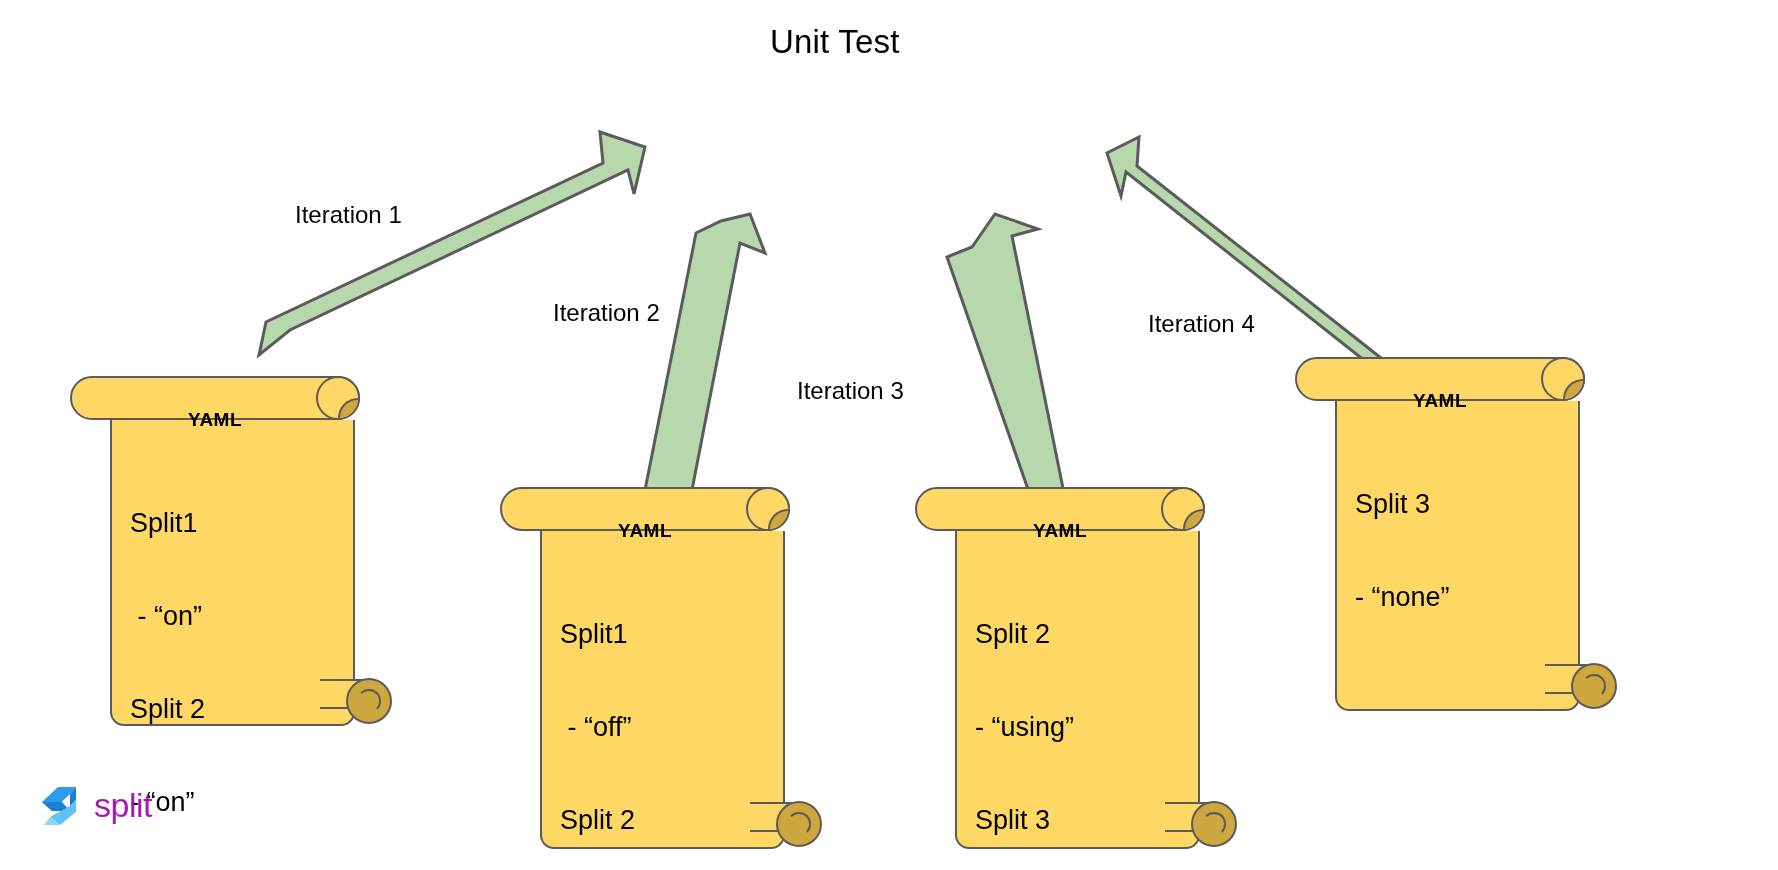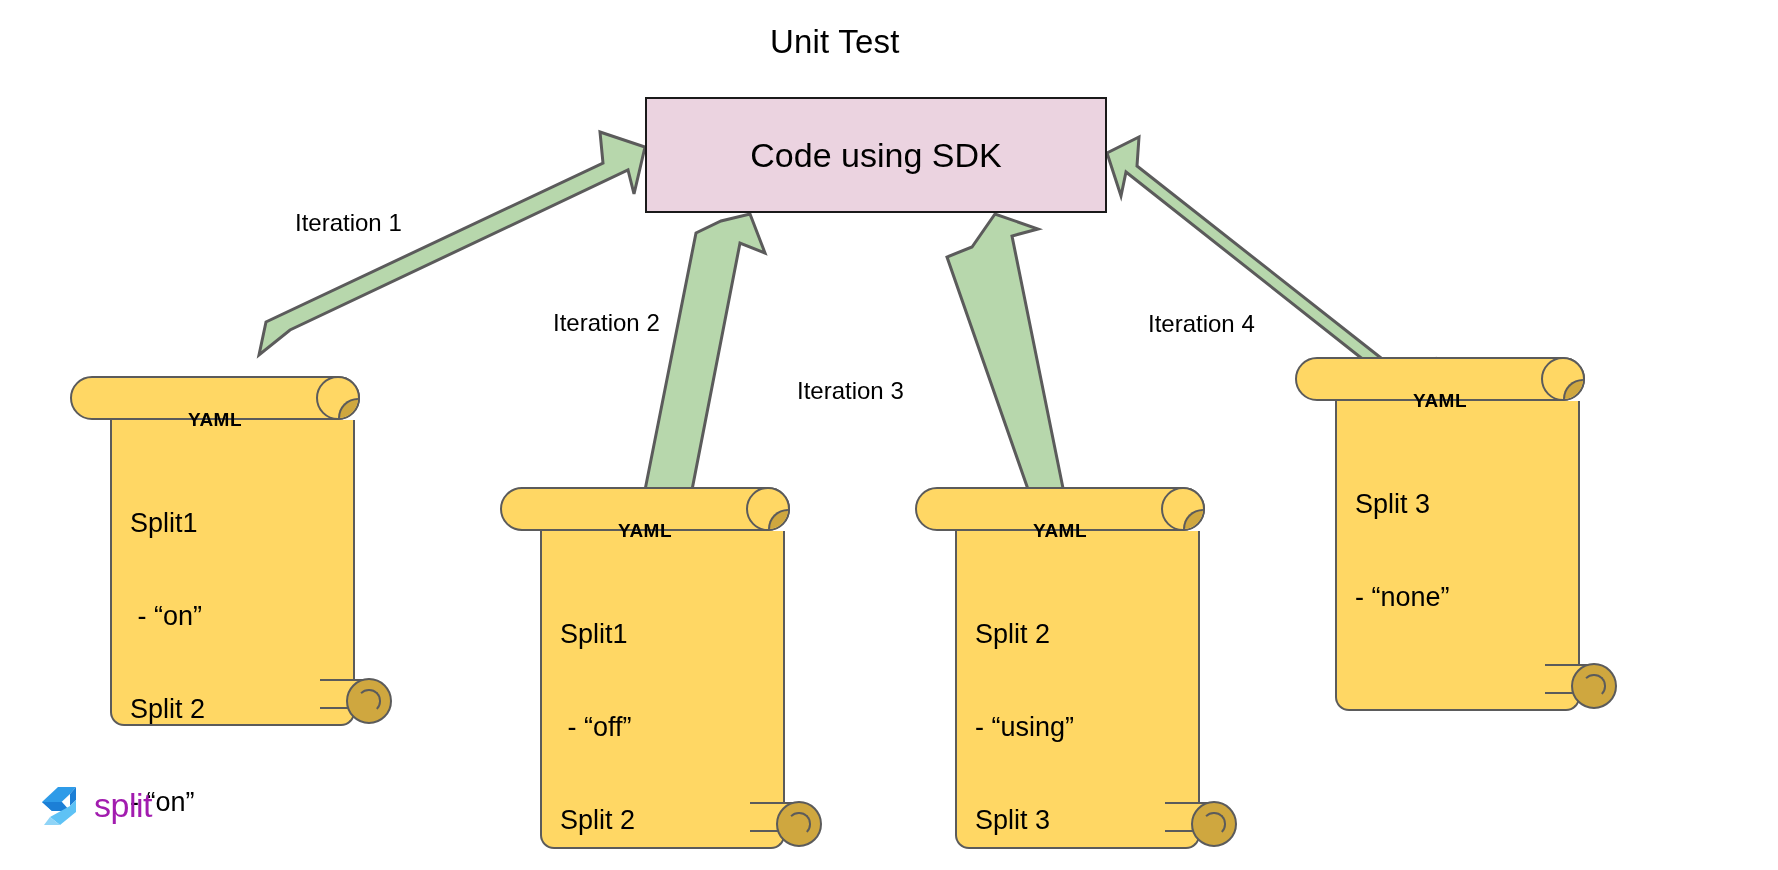--- a/index.html
+++ b/index.html
@@ -180,26 +180,23 @@
 
     <polygon fill="#B7D7AC" stroke="#5B5B5B" stroke-width="3" stroke-linejoin="miter" points="259,355 266,322 603,163 600,132 645,147 634,194 628,170 290,330"></polygon>
 
     <polygon fill="#B7D7AC" stroke="#5B5B5B" stroke-width="3" stroke-linejoin="miter" points="655,503 691,495 740,243 765,253 750,214 721,221 696,233 645,490"></polygon>
 
     <polygon fill="#B7D7AC" stroke="#5B5B5B" stroke-width="3" stroke-linejoin="miter" points="1030,495 1066,503 1012,236 1038,229 995,214 972,247 947,257"></polygon>
 
     <polygon fill="#B7D7AC" stroke="#5B5B5B" stroke-width="3" stroke-linejoin="miter" points="1437,358 1409,380 1137,166 1139,137 1107,153 1121,196 1126,172 1398,387"></polygon>
   </svg>
 
-  <div class="abs" id="code-box">
-    <span class="code-label">Code using SDK</span>
-  </div>
-
-  <div class="abs iter-label" style="left:295px; top:208px;">Iteration 1</div>
-  <div class="abs iter-label" style="left:553px; top:308px;">Iteration 2</div>
+
+  <div class="abs iter-label" style="left:295px; top:200px;">Iteration 1</div>
+  <div class="abs iter-label" style="left:553px; top:298px;">Iteration 2</div>
   <div class="abs iter-label" style="left:797px; top:376px;">Iteration 3</div>
   <div class="abs iter-label" style="left:1148px; top:309px;">Iteration 4</div>
 
   <div class="scroll" style="left:70px; top:376px; width:320px; height:370px;">
     <div class="scroll-body" style="left:40px; top:44px; width:245px; height:306px;"></div>
     <div class="curl-bottom-tab" style="left:250px; top:303px; width:46px; height:30px;"></div>
     <div class="curl-bottom" style="left:276px; top:302px;">
       <div class="spiral"></div>
     </div>
     <div class="scroll-topbar" style="left:0px; top:0px; width:290px; height:44px;">

